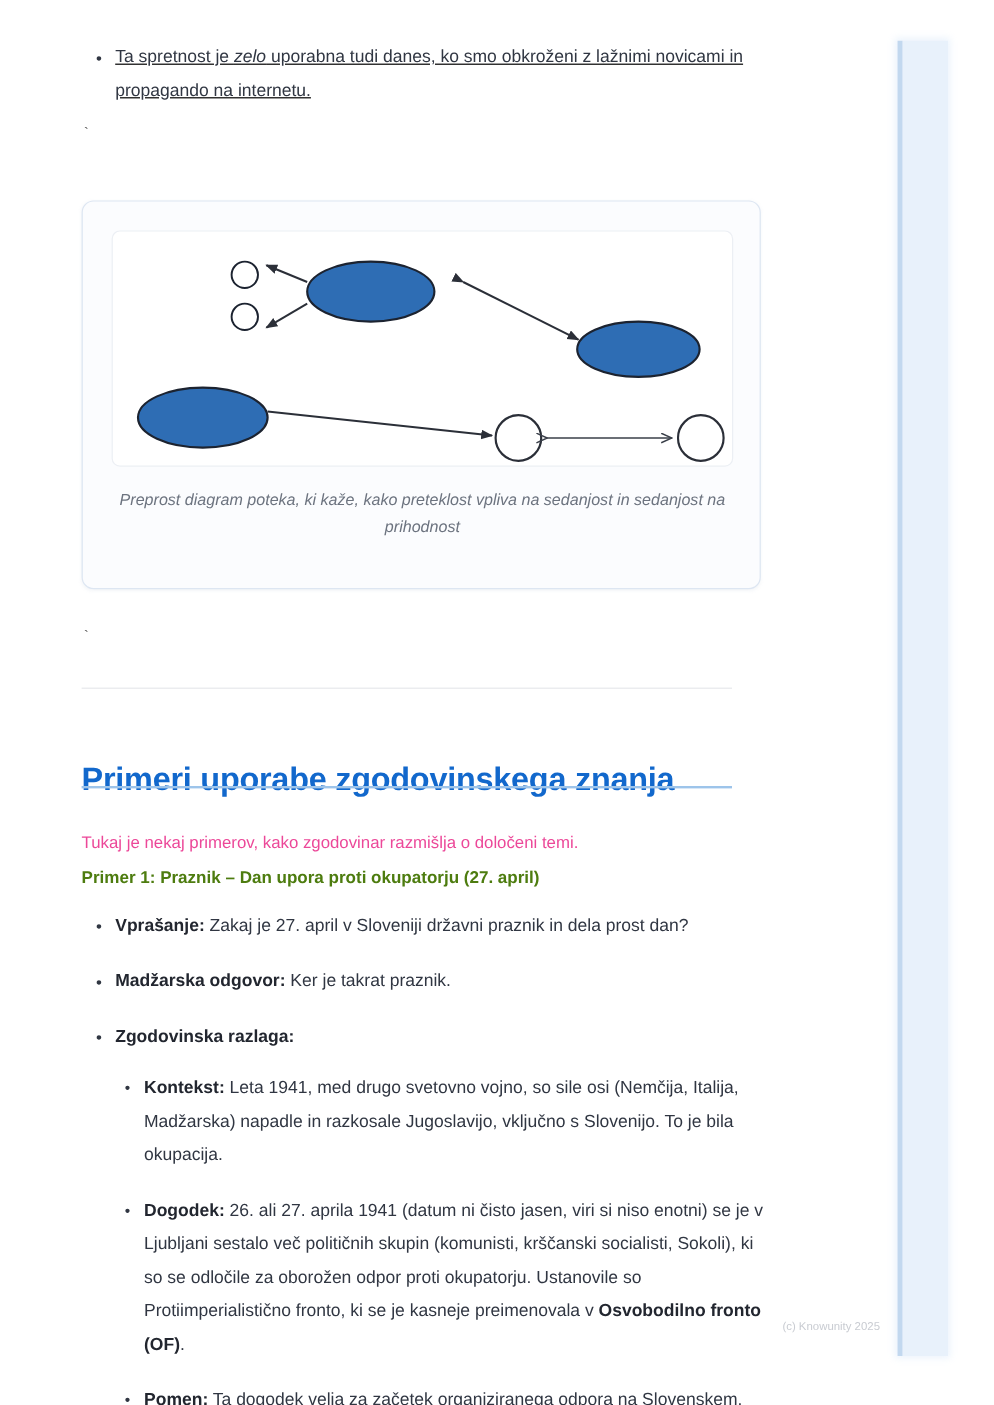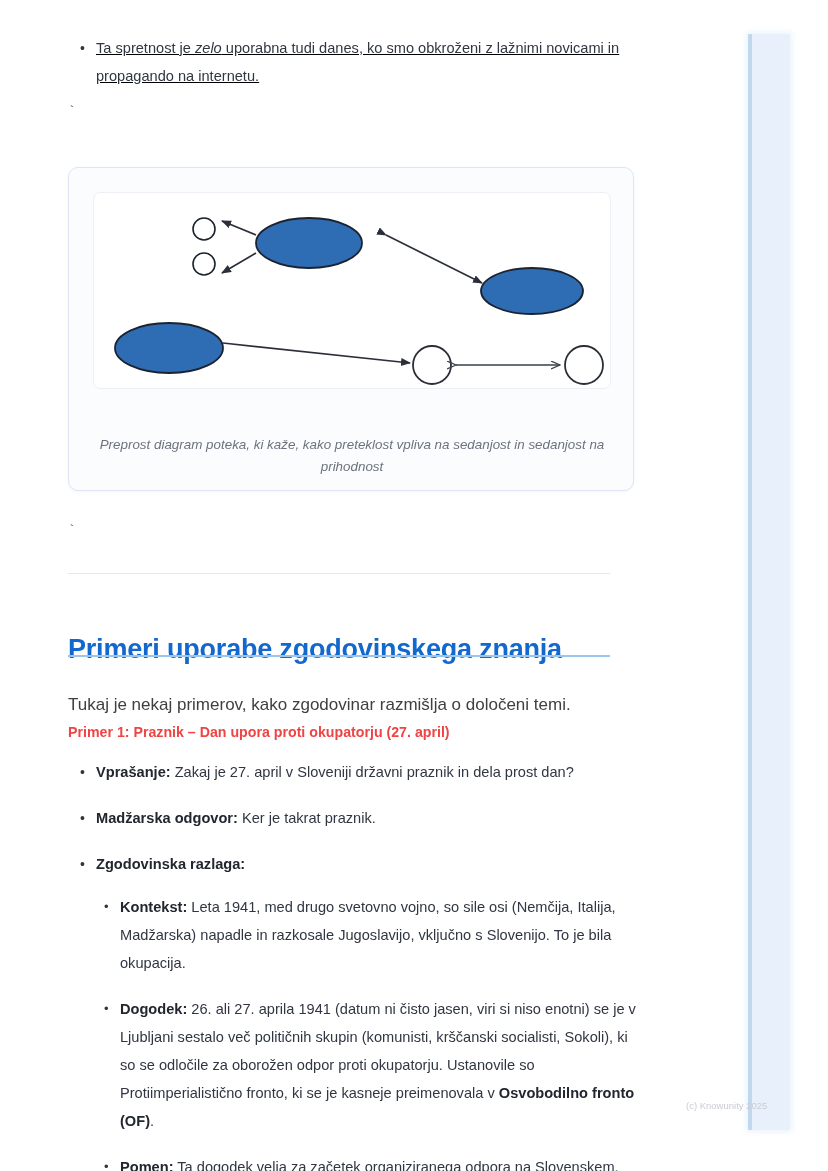--- a/index.html
+++ b/index.html
@@ -135,21 +135,20 @@
   #figure-caption {
     position: absolute;
     left: 30px;
     top: 238px;
     width: 506px;
     text-align: center;
     font-size: 13.4px;
     line-height: 22px;
     font-style: italic;
     color: #6c737f;
-    margin-top: 28px;
   }
 
   
   #section-divider {
     position: absolute;
     left: 68px;
     top: 573px;
     width: 542px;
     height: 1px;
     background: #e6e8eb;
@@ -172,49 +171,49 @@
     width: 542px;
     height: 2px;
     background: #9dc4ea;
   }
 
   #intro-paragraph {
     position: absolute;
     left: 68px;
     top: 676px;
     width: 566px;
-    font-size: 17px;
+    font-size: 14px;
     line-height: 24px;
-    color: #404040;
+    color: #ec4899;
   }
   #example-title {
     position: absolute;
     left: 68px;
     top: 721px;
     width: 566px;
     font-size: 14.2px;
     line-height: 22px;
     font-weight: 700;
-    color: #ef4444;
+    color: #4d7c0f;
   }
 
   #bullet-block {
     position: absolute;
     left: 68px;
     top: 758px;
     width: 572px;
   }
 
   #tick-top { position: absolute; left: 68px; top: 105px; }
   #tick-mid { position: absolute; left: 68px; top: 524px; }
 
   
   #watermark {
     position: absolute;
-    left: 686px;
+    left: 652px;
     top: 1100px;
     font-size: 9.5px;
     line-height: 12px;
     color: #c9ccd2;
     white-space: nowrap;
   }
 </style>
 </head>
 <body>
 

